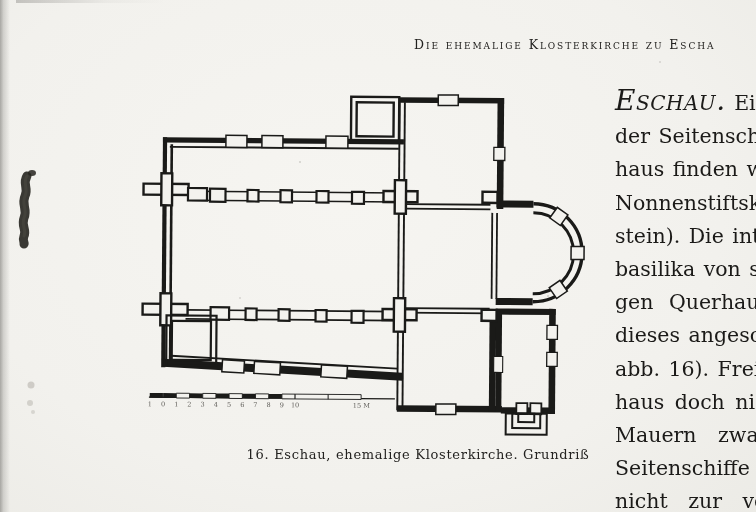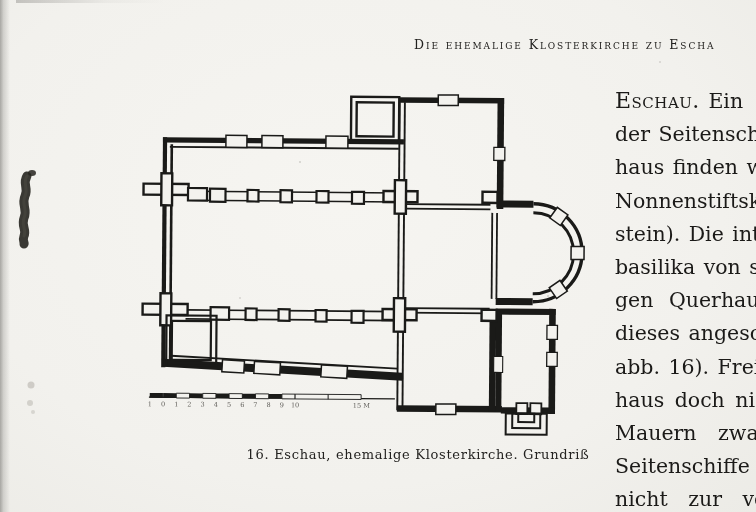--- a/index.html
+++ b/index.html
@@ -30,21 +30,21 @@
   .article{
     position:absolute;left:615px;top:84px;width:400px;
     font-size:20.5px;line-height:33.2px;color:#1b1a18;
   }
   .article .line{display:block;white-space:nowrap;word-spacing:2px;}
   .article .line:nth-of-type(7){word-spacing:9px;}
   .article .line:nth-of-type(10){word-spacing:4px;}
   .article .line:nth-of-type(11){word-spacing:15px;}
   .article .line:nth-of-type(12){word-spacing:6px;}
   .article .line:nth-of-type(13){word-spacing:14px;}
-  .lead{font-variant:small-caps;letter-spacing:0.5px;font-size:22px;}
+  .lead{font-variant:small-caps;letter-spacing:0.5px;font-size:28px;font-style:italic;}
   .scale-num{font-size:6.5px;fill:#44423e;text-anchor:middle;font-family:"DejaVu Serif",serif;opacity:.85;}
 </style>
 </head>
 <body>
 
 <div class="edge-shadow"></div>
 <div class="top-smudge"></div>
 
 <div class="running-title">Die ehemalige Klosterkirche zu Escha</div>
 

